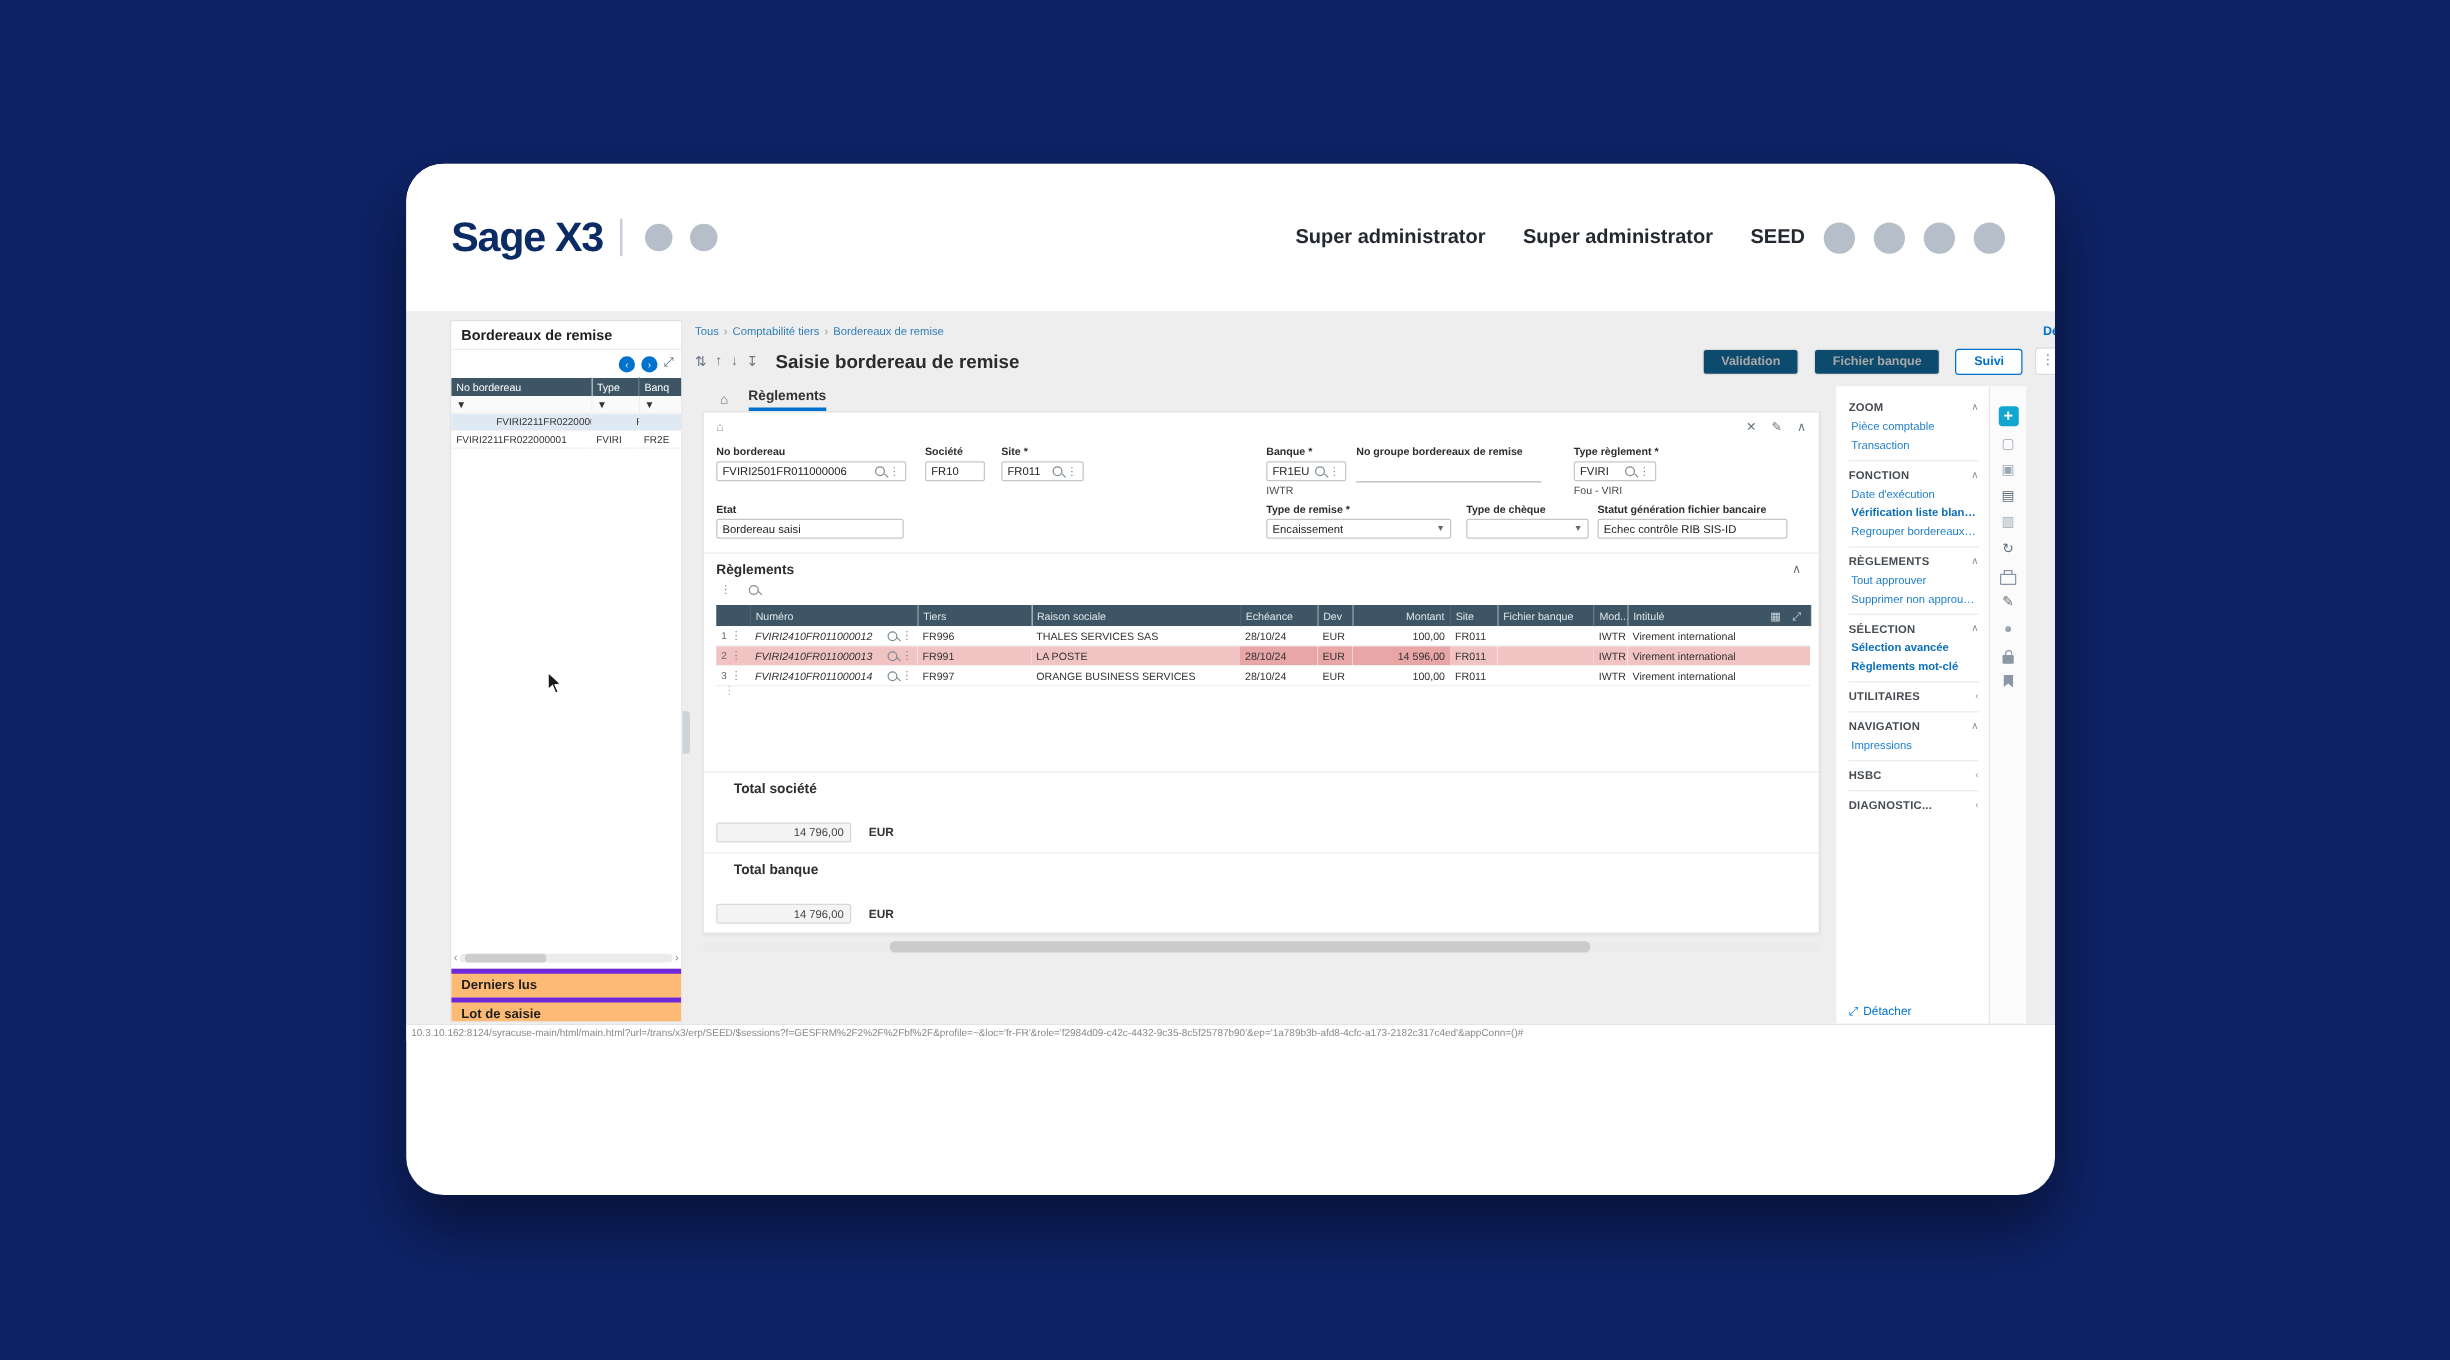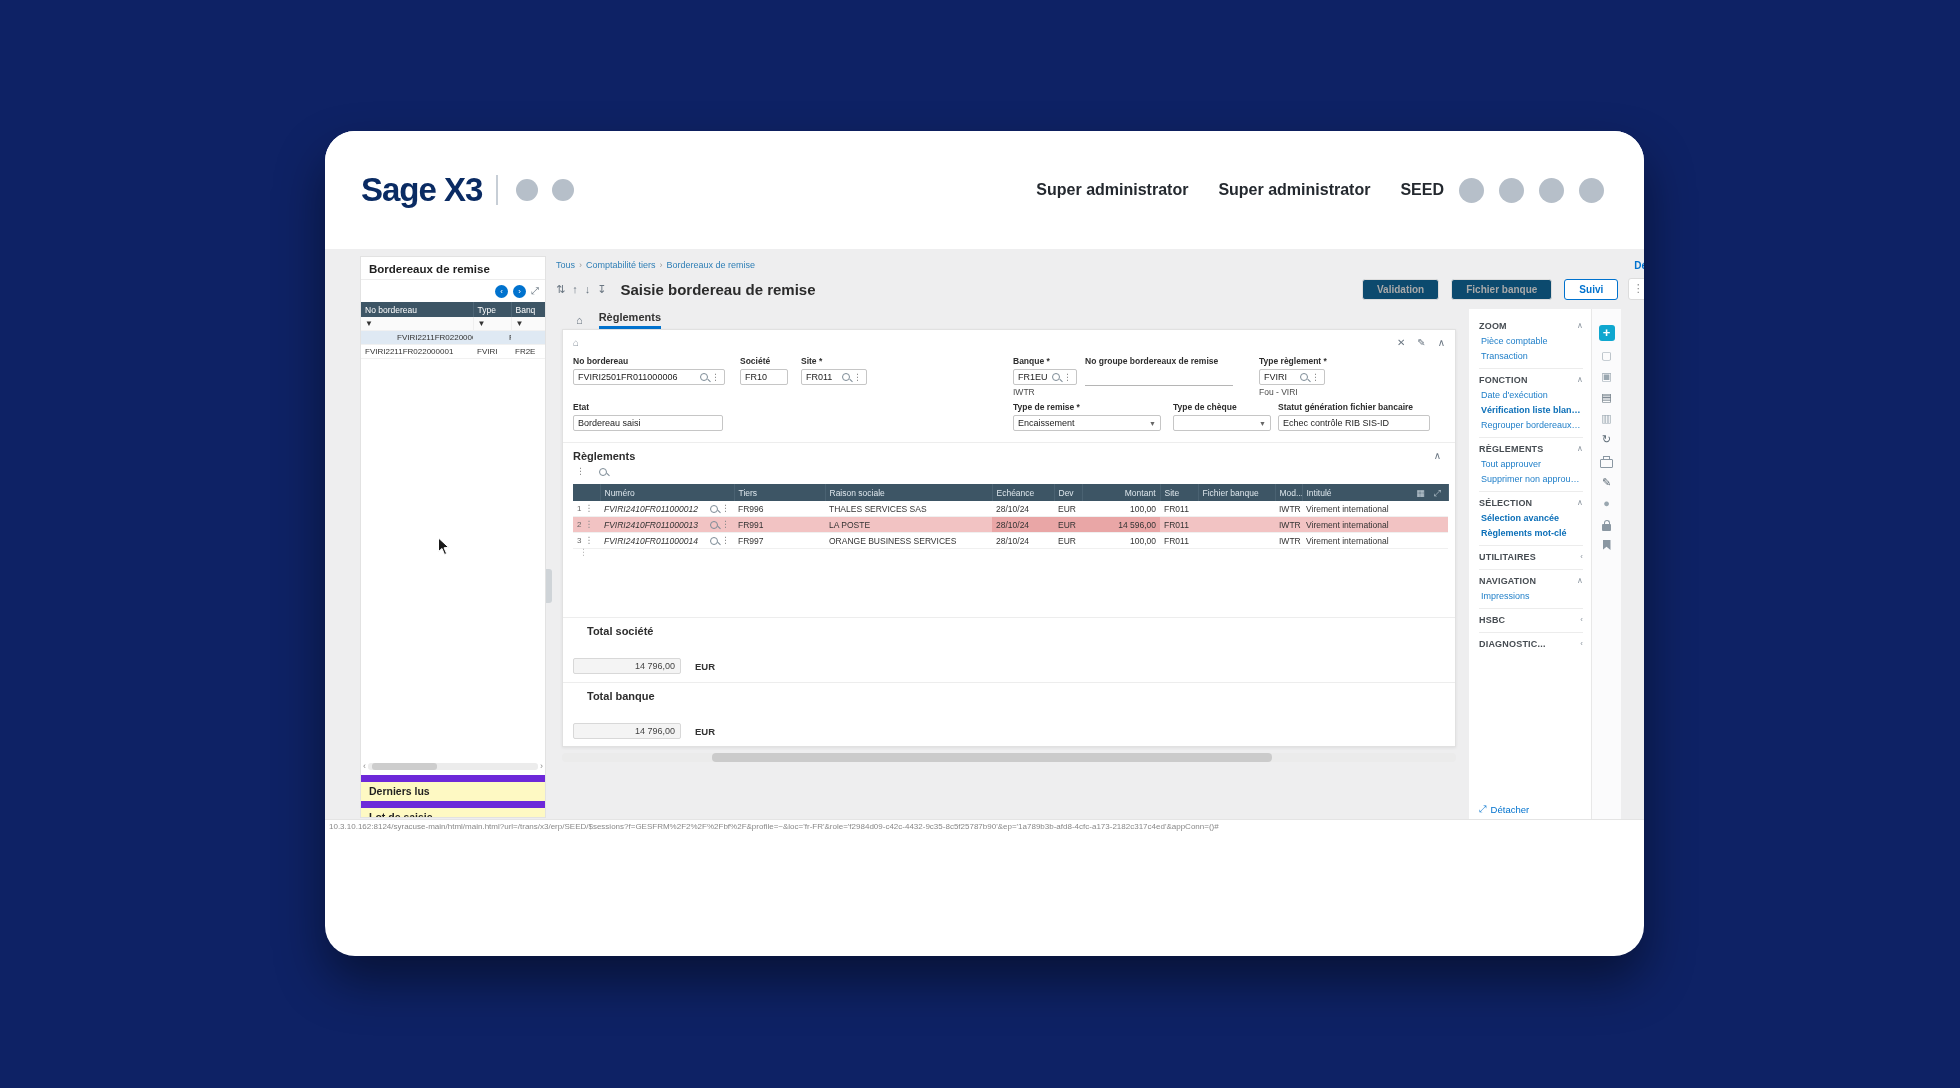--- a/index.html
+++ b/index.html
@@ -37,21 +37,21 @@
     font-size:6px;color:#8a9aa6;padding:0 4px;}
   .lp-table td{height:13px;font-size:8px;color:#333;padding:0 4px;border-bottom:1px solid #f1f1f1;
     white-space:nowrap;overflow:hidden;}
   .lp-table tr.sel td{background:#dfe9f3;padding-left:36px;}
   .lp-scrollbar{position:absolute;left:2px;right:2px;top:503px;height:12px;display:flex;align-items:center;gap:2px;}
   .lp-arrow{font-size:9px;color:#8b8b8b;line-height:1;flex:none;}
   .lp-track{flex:1;height:7px;background:#ececec;border-radius:3px;position:relative;}
   .lp-thumb{position:absolute;left:4px;top:0;width:38%;height:7px;background:#cdcdcd;border-radius:3px;}
   .lp-sections{position:absolute;left:0;right:0;top:518px;}
   .lp-section{height:19px;line-height:19px;padding:0 8px;font-size:10.5px;font-weight:bold;color:#1f1f1f;
-    border-top:7px solid #6d28d9;background:#fef9c3;white-space:nowrap;}
+    border-top:4px solid #6d28d9;background:#fdba74;white-space:nowrap;}
   .splitter{position:absolute;left:221px;top:320px;width:6px;height:34px;background:#cfd4d8;border-radius:0 3px 3px 0;}
 
   
   .breadcrumb-row{position:absolute;left:231px;top:9px;right:30px;height:14px;display:flex;align-items:center;font-size:9px;}
   .crumb{color:#2f7fb6;white-space:nowrap;}
   .crumb-sep{color:#9a9a9a;margin:0 4px;}
   .preset{color:#0072ce;font-size:10px;font-weight:bold;display:flex;align-items:center;gap:3px;}
   .caret-sm{font-size:7px;color:#0072ce;}
   .title-row{position:absolute;left:231px;top:25px;right:30px;height:30px;display:flex;align-items:center;}
   .sort-icons{display:flex;gap:7px;color:#6a7682;font-size:11px;margin-right:14px;}

